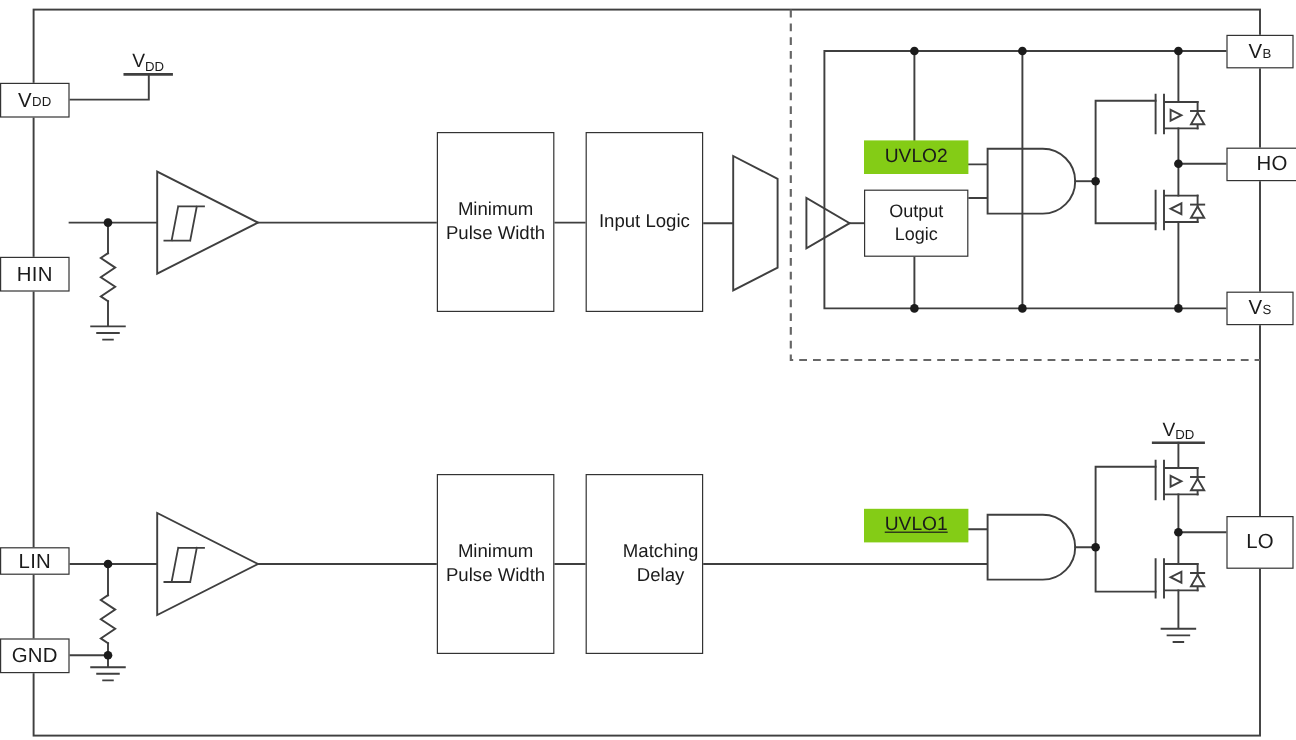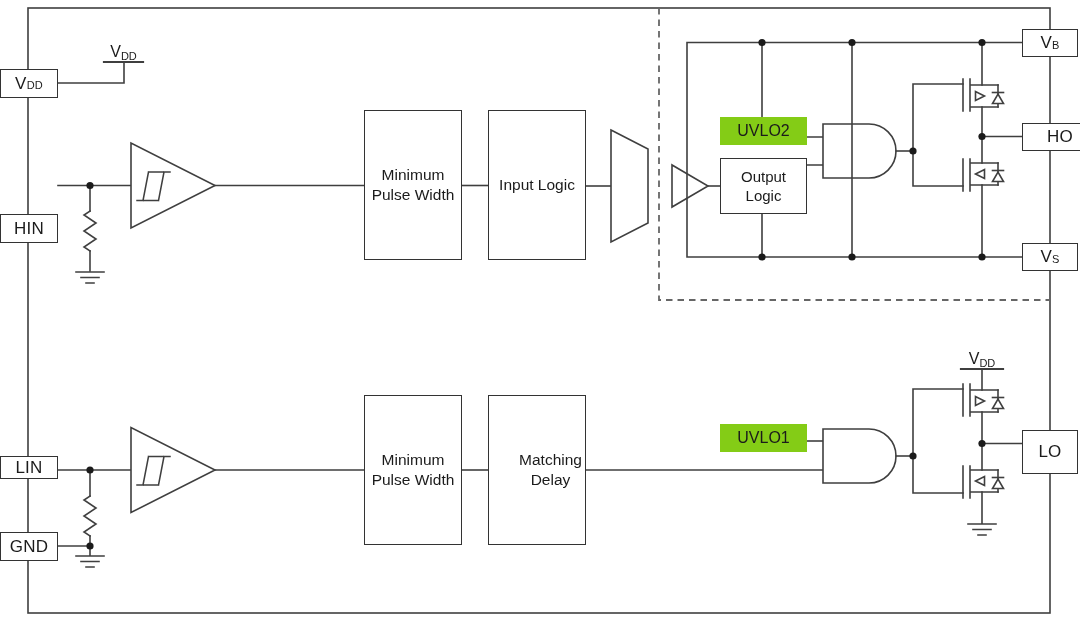--- a/index.html
+++ b/index.html
@@ -213,17 +213,17 @@
   <div class="blockbox" style="left:488px;top:395px;width:98px;height:150px;padding-left:29px;">
       <span>Matching Delay</span>
     </div>
   <div class="blockbox" style="left:720px;top:158px;width:87px;height:56px;font-size:15px;">
       <span>Output Logic</span>
     </div>
 
   <div class="uvlo" style="left:720px;top:117px;width:87px;height:28px;">
       <span>UVLO2</span>
     </div>
-  <div class="uvlo" style="left:720px;top:424px;width:87px;height:28px;">
+  <div class="uvlo" style="left:720px;top:424px;width:87px;height:28px;text-decoration:underline;">
       <span>UVLO1</span>
     </div>
 
 </div>
 
 </body></html>

